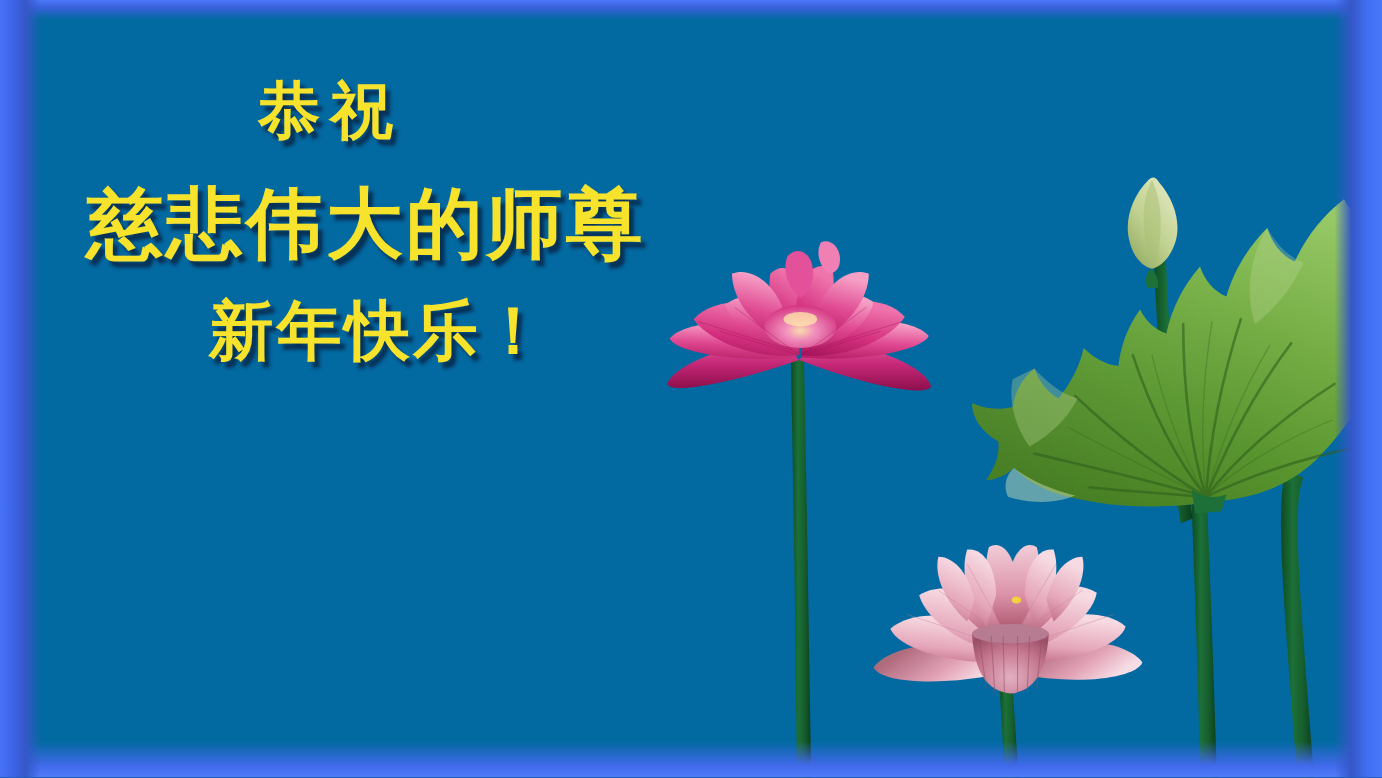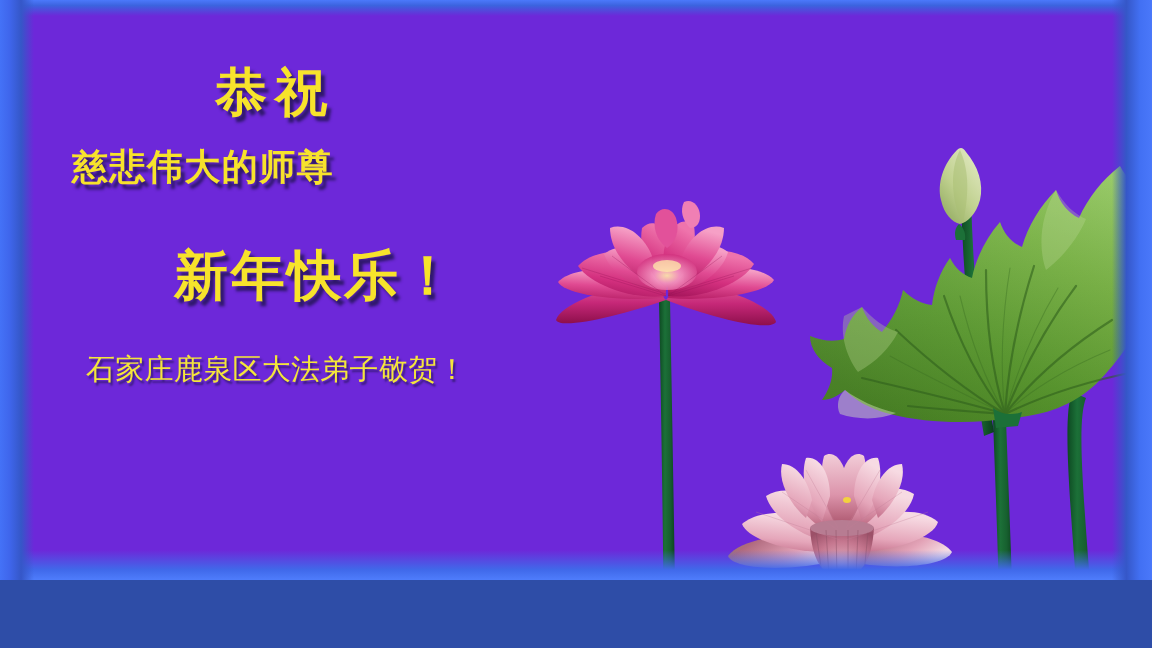--- a/index.html
+++ b/index.html
@@ -1,23 +1,23 @@
 <!DOCTYPE html>
 <html><head>
 <meta charset="utf-8">
 <style>
   * { margin:0; padding:0; box-sizing:border-box; }
   html,body { width:1152px; height:648px; overflow:hidden; background:#2e4da7; }
   body { font-family:"DejaVu Sans", sans-serif; }
 
   #card{
     position:relative;
-    width:1152px; height:580px;
+    width:1152px; height:648px;
     overflow:hidden;
-    background:#6d28d9;
+    background:#0369a1;
   }
 
   
   .glow-left{
     position:absolute; left:0; top:0; width:34px; height:100%;
     background:linear-gradient(to right,#4472f7 0%,#3f66ec 28%,#3557c8 62%,rgba(46,77,167,0) 100%);
     pointer-events:none; z-index:6;
   }
   .glow-right{
     position:absolute; right:0; top:0; width:40px; height:100%;
@@ -42,21 +42,21 @@
   .greet-line{
     position:absolute;
     color:#f7e32b;
     font-family:"DejaVu Sans", sans-serif;
     font-weight:bold;
     white-space:nowrap;
     text-shadow:4px 5px 3px rgba(10,14,40,.62);
     letter-spacing:.04em;
   }
   #line1{ left:215px; top:58px;  font-size:52px; letter-spacing:.16em; }
-  #line2{ left:72px;  top:143px; font-size:36px; letter-spacing:.04em; }
+  #line2{ left:72px;  top:143px; font-size:64px; letter-spacing:.04em; }
   #line3{ left:162px; top:240px; font-size:54px; letter-spacing:.05em;margin-left:12px; }
   #signature{
     position:absolute; left:86px; top:350px;
     color:#f4e63a;
     font-family:"DejaVu Sans", sans-serif;
     font-size:29px;
     white-space:nowrap;
     letter-spacing:.01em;
     text-shadow:2px 3px 2px rgba(10,14,40,.5);
   }
@@ -312,20 +312,19 @@
         <path d="M840 540 L756 512"></path>
           <path d="M846 540 L928 512"></path>
       </g>
     </g>
   </svg>
 
   <div class="text-block">
     <div class="greet-line" id="line1">恭祝</div>
     <div class="greet-line" id="line2">慈悲伟大的师尊</div>
     <div class="greet-line" id="line3">新年快乐！</div>
-    <div id="signature">石家庄鹿泉区大法弟子敬贺！</div>
   </div>
 
   <div class="glow-top"></div>
   <div class="glow-bottom"></div>
   <div class="glow-left"></div>
   <div class="glow-right"></div>
 </div>
 
 </body></html>

